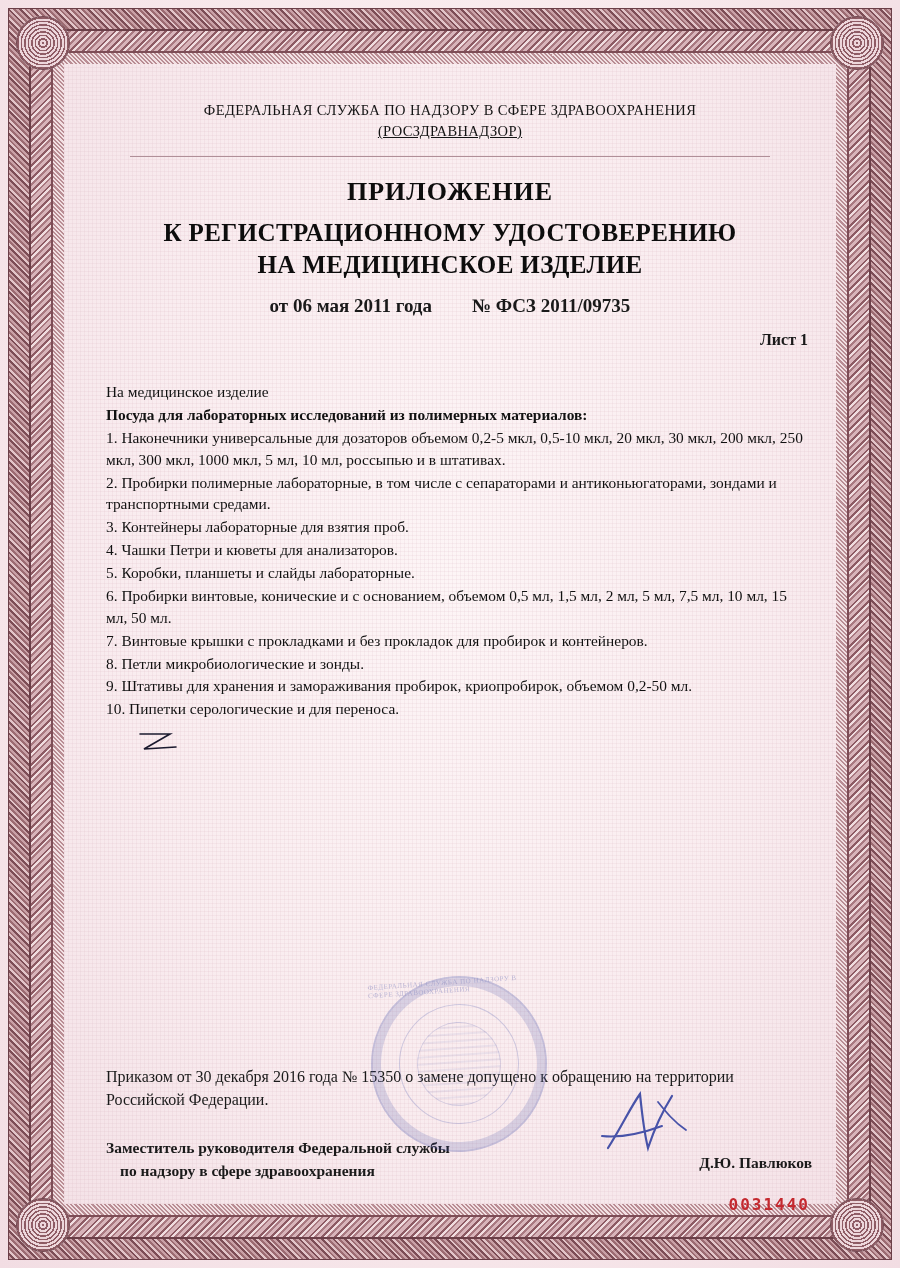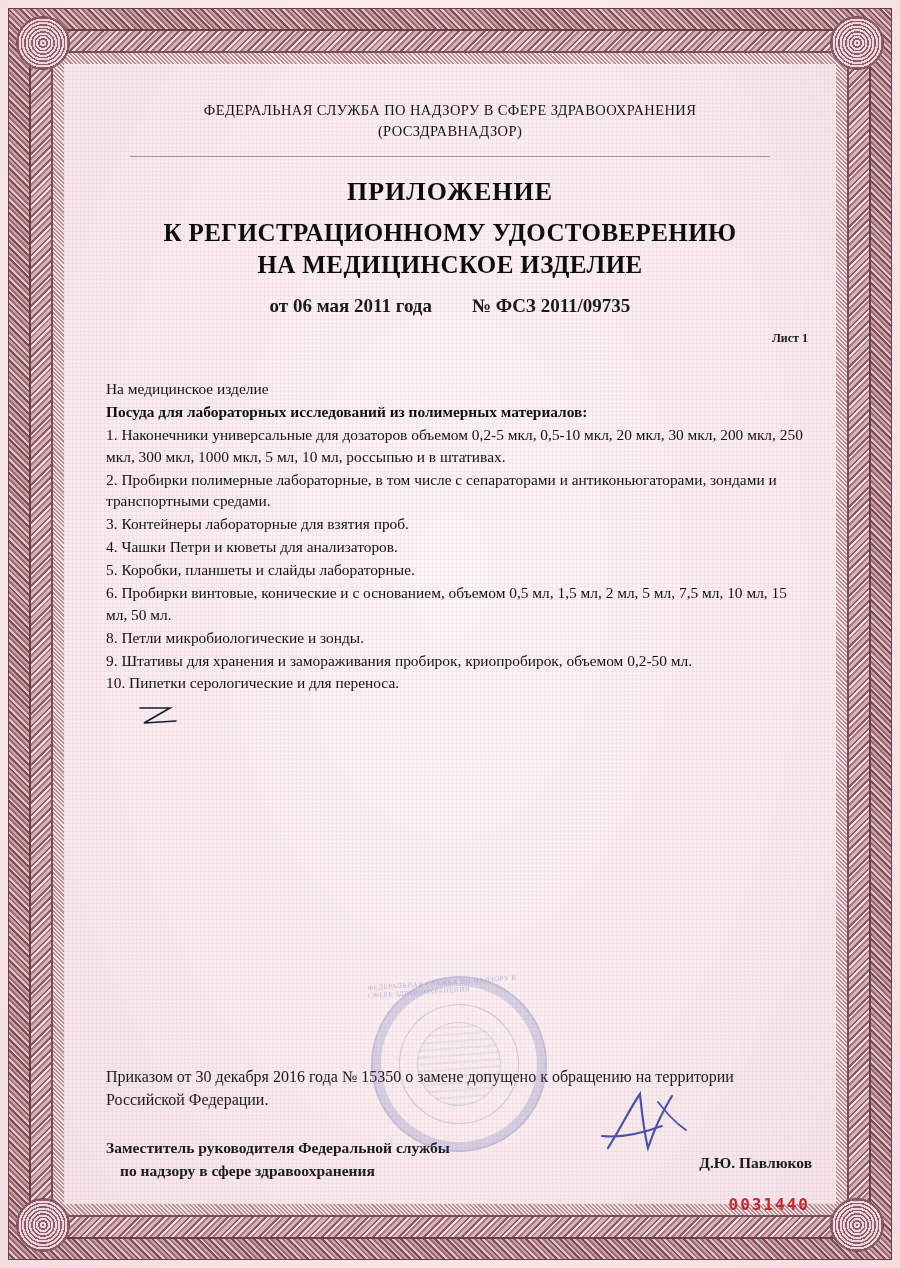--- a/index.html
+++ b/index.html
@@ -88,21 +88,21 @@
 
   .agency {
     text-align: center;
     font-size: 14.5px;
     letter-spacing: .4px;
     color: #141414;
     font-variant: small-caps;
     margin-top: 22px;
     line-height: 1.45;
   }
-  .agency .line2 { display: block; }
+  .agency .line2 { display: block; text-decoration: underline; }
 
   .rule {
     width: 86%;
     margin: 14px auto 0;
     border: 0;
     border-top: 1px solid #b08f98;
   }
 
   .title {
     text-align: center;
@@ -136,21 +136,21 @@
     gap: 40px;
     margin-top: 16px;
     font-size: 19px;
     font-weight: bold;
   }
 
   .sheet {
     text-align: right;
     margin-top: 14px;
     padding-right: 14px;
-    font-size: 12px;
+    font-size: 16px;
     font-weight: bold;
   }
 
   .body {
     margin-top: 32px;
     padding-left: 28px;
     padding-right: 10px;
     font-size: 15.4px;
     line-height: 1.42;
     color: #111;
@@ -291,20 +291,21 @@
     <div class="body">
       <div class="intro">На медицинское изделие</div>
       <div class="product">Посуда для лабораторных исследований из полимерных материалов:</div>
       <ol>
         <li>1. Наконечники универсальные для дозаторов объемом 0,2-5 мкл, 0,5-10 мкл, 20 мкл, 30 мкл, 200 мкл, 250 мкл, 300 мкл, 1000 мкл, 5 мл, 10 мл, россыпью и в штативах.</li>
         <li>2. Пробирки полимерные лабораторные, в том числе с сепараторами и антиконьюгаторами, зондами и транспортными средами.</li>
         <li>3. Контейнеры лабораторные для взятия проб.</li>
         <li>4. Чашки Петри и кюветы для анализаторов.</li>
         <li>5. Коробки, планшеты и слайды лабораторные.</li>
         <li>6. Пробирки винтовые, конические и с основанием, объемом 0,5 мл, 1,5 мл, 2 мл, 5 мл, 7,5 мл, 10 мл, 15 мл, 50 мл.</li>
+        <li>7. Винтовые крышки с прокладками и без прокладок для пробирок и контейнеров.</li>
         <li>8. Петли микробиологические и зонды.</li>
         <li>9. Штативы для хранения и замораживания пробирок, криопробирок, объемом 0,2-50 мл.</li>
         <li>10. Пипетки серологические и для переноса.</li>
       </ol>
 
       <div class="scribble">
         <svg width="60" height="24" viewBox="0 0 60 24" aria-hidden="true">
           <path d="M4 4 L34 4 L8 19 L40 17" fill="none" stroke="#1a1a2e" stroke-width="1.6" stroke-linecap="round"></path>
         </svg>
       </div>

